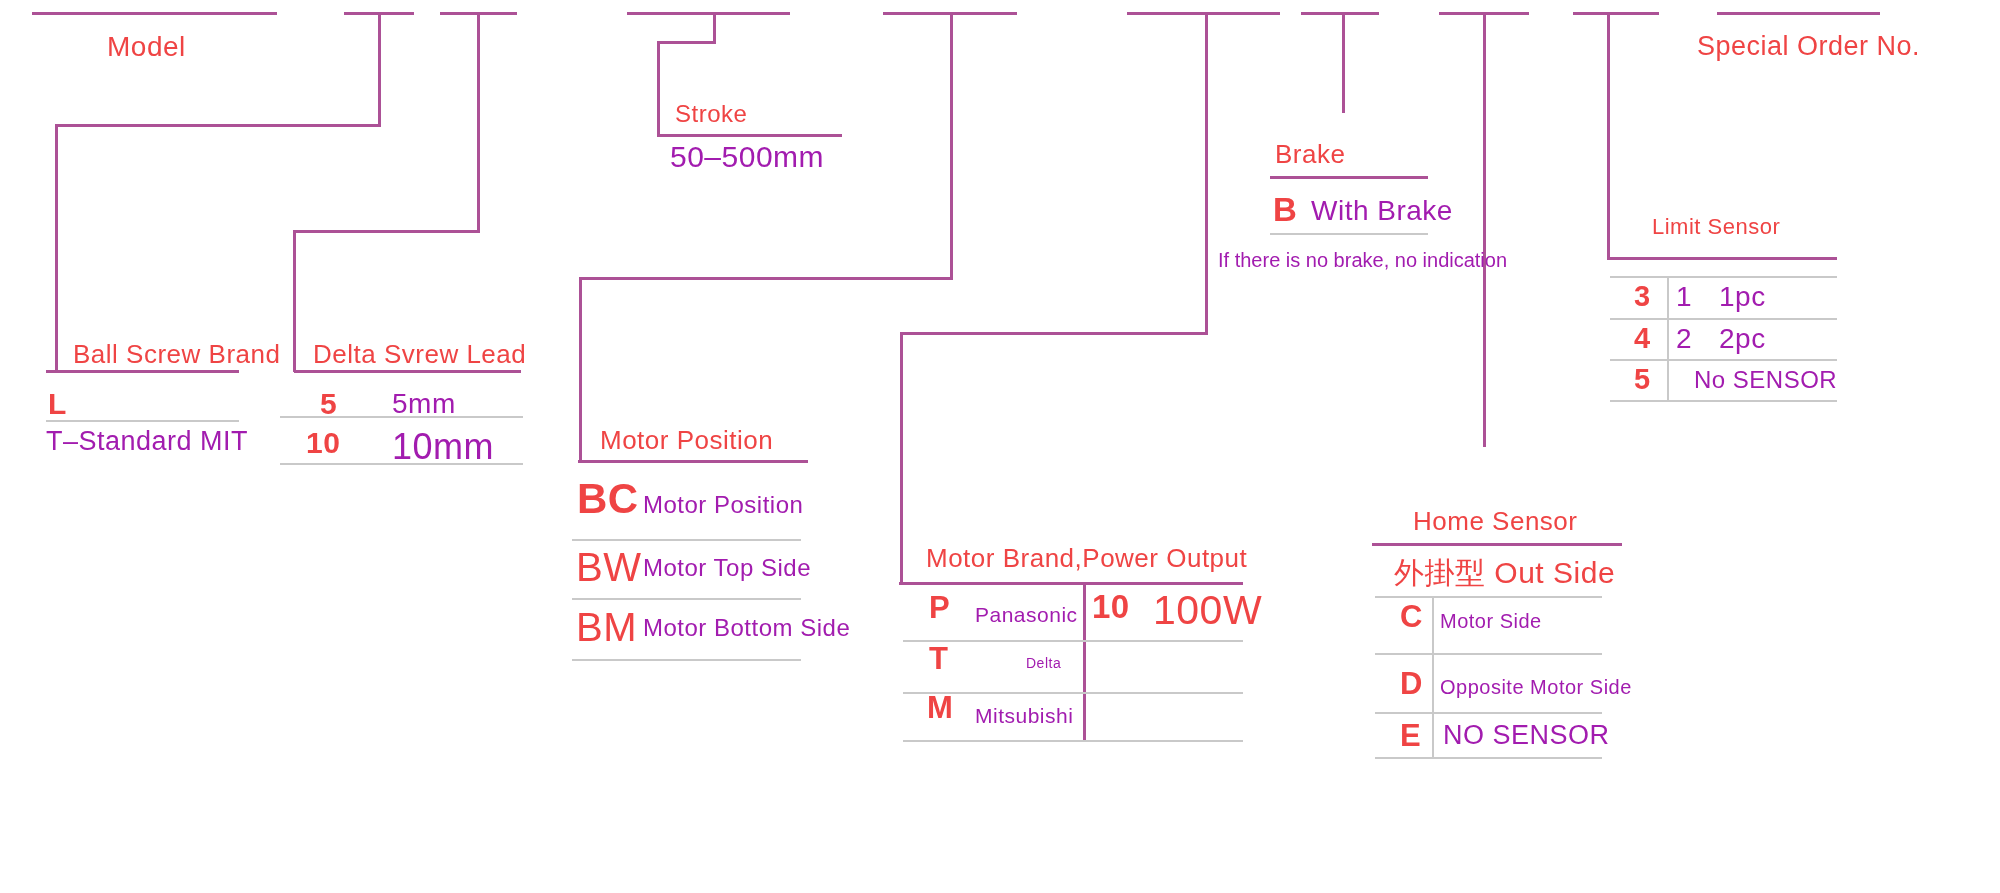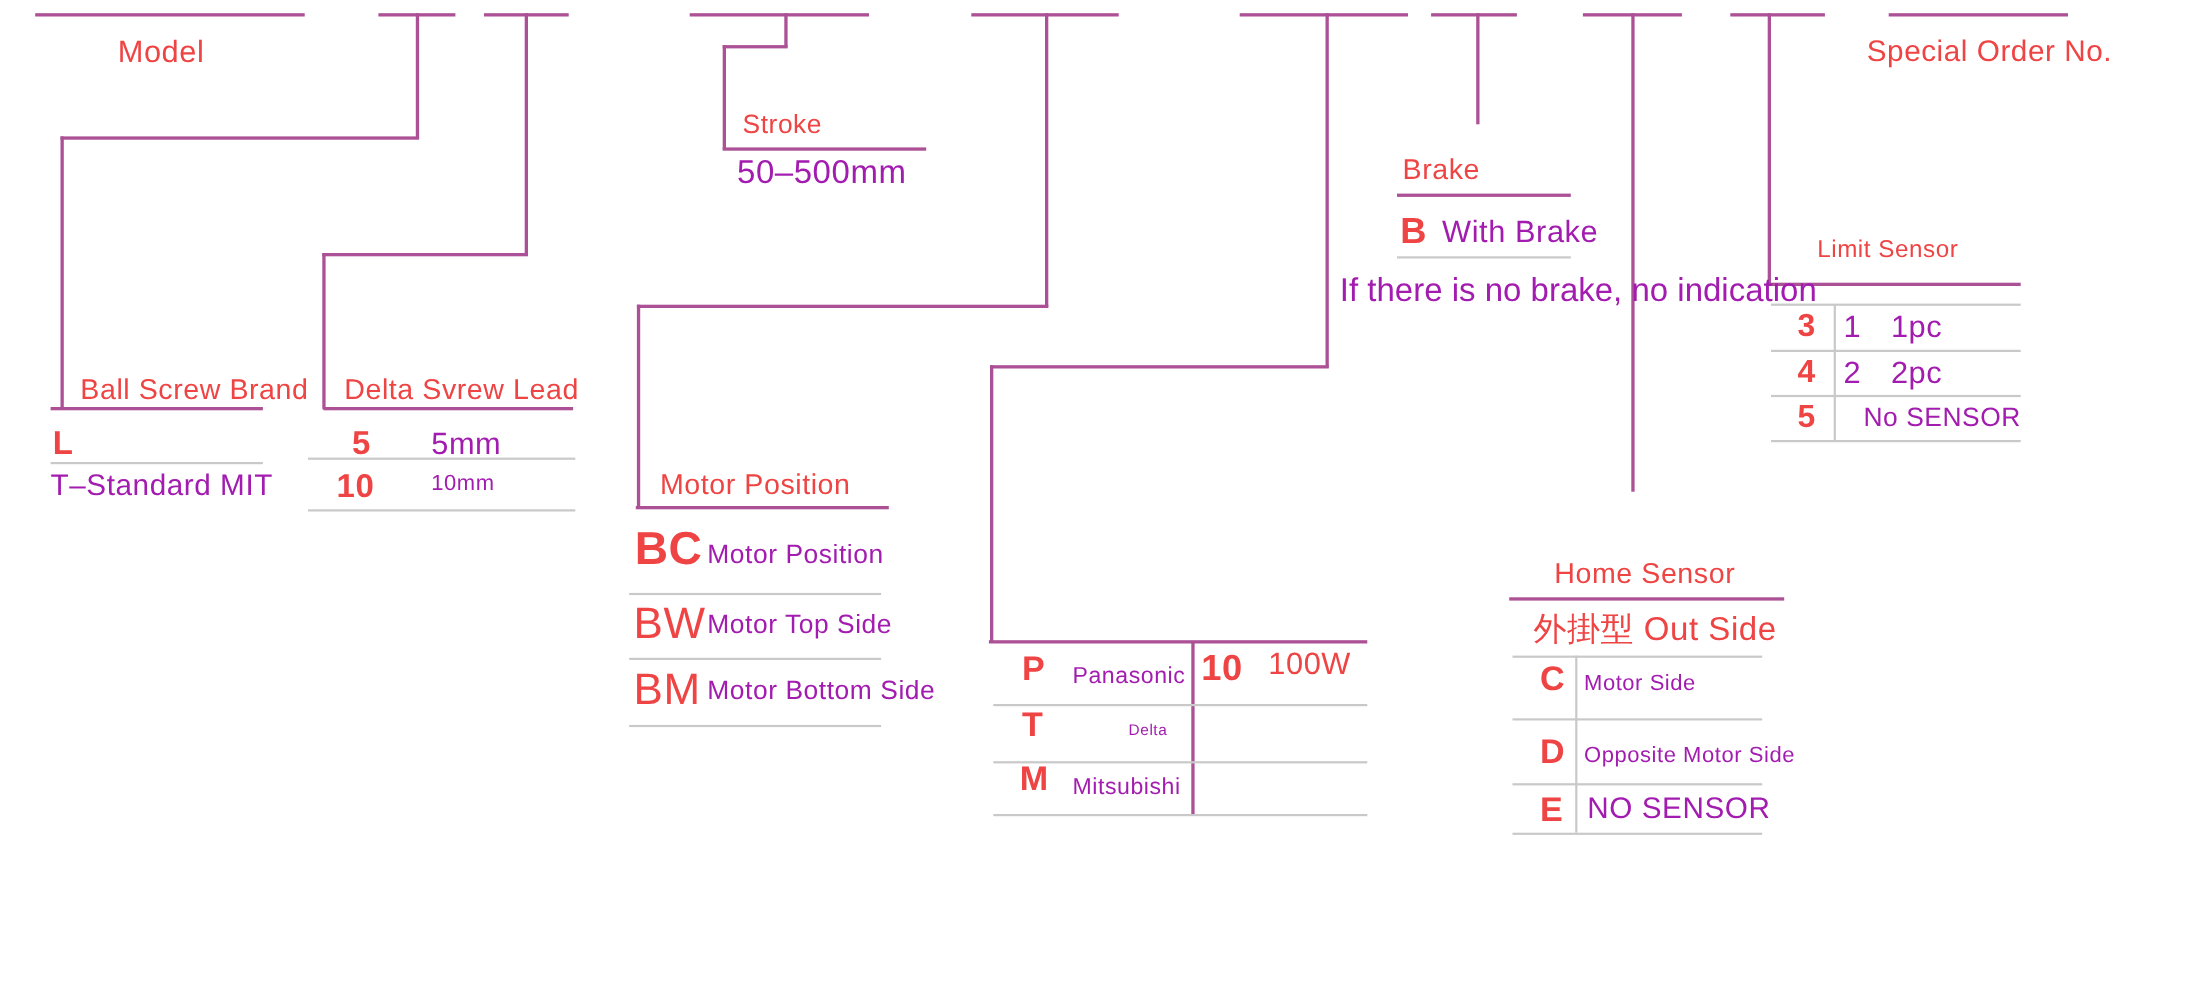--- a/index.html
+++ b/index.html
@@ -65,64 +65,65 @@
 
   <div class="ln" style="left:1607px;top:12px;width:3px;height:247px"></div>
   <div class="ln" style="left:1607px;top:257px;width:230px;height:3px"></div>
 
   <div class="t" style="left:107px;top:33px;font-size:28px">Model</div>
   <div class="t" style="left:1697px;top:33px;font-size:27px">Special Order No.</div>
   <div class="t" style="left:73px;top:341px;font-size:26px">Ball Screw Brand</div>
   <div class="t" style="left:313px;top:341px;font-size:26px">Delta Svrew Lead</div>
   <div class="t" style="left:675px;top:102px;font-size:24px">Stroke</div>
   <div class="t" style="left:600px;top:427px;font-size:26px">Motor Position</div>
+  <div class="t" style="left:926px;top:545px;font-size:26px">Motor Brand,Power Output</div>
   <div class="t" style="left:1275px;top:141px;font-size:26px">Brake</div>
   <div class="t" style="left:1413px;top:508px;font-size:26px">Home Sensor</div>
   <div class="t" style="left:1652px;top:216px;font-size:22px">Limit Sensor</div>
 
   <div class="t b" style="left:48px;top:389px;font-size:30px">L</div>
   <div class="gl" style="left:46px;top:420px;width:193px;height:2px"></div>
   <div class="t dk" style="left:46px;top:428px;font-size:27px">T–Standard MIT</div>
 
   <div class="t b" style="left:320px;top:389px;font-size:30px">5</div>
   <div class="t dk" style="left:392px;top:390px;font-size:28px">5mm</div>
   <div class="gl" style="left:280px;top:416px;width:243px;height:2px"></div>
   <div class="t b" style="left:306px;top:428px;font-size:30px">10</div>
-  <div class="t dk" style="left:392px;top:429px;font-size:20px">10mm</div>
+  <div class="t dk" style="left:392px;top:429px;font-size:36px">10mm</div>
   <div class="gl" style="left:280px;top:463px;width:243px;height:2px"></div>
 
   <div class="t dk" style="left:670px;top:142px;font-size:30px">50–500mm</div>
 
   <div class="t b" style="left:577px;top:478px;font-size:42px">BC</div>
   <div class="t dk" style="left:643px;top:493px;font-size:24px">Motor Position</div>
   <div class="gl" style="left:572px;top:539px;width:229px;height:2px"></div>
   <div class="t" style="left:576px;top:547px;font-size:40px">BW</div>
   <div class="t dk" style="left:643px;top:556px;font-size:24px">Motor Top Side</div>
   <div class="gl" style="left:572px;top:598px;width:229px;height:2px"></div>
   <div class="t" style="left:576px;top:607px;font-size:40px">BM</div>
   <div class="t dk" style="left:643px;top:616px;font-size:24px">Motor Bottom Side</div>
   <div class="gl" style="left:572px;top:659px;width:229px;height:2px"></div>
 
   <div class="ln" style="left:1083px;top:583px;width:3px;height:158px"></div>
   <div class="t b" style="left:929px;top:592px;font-size:31px">P</div>
   <div class="t dk" style="left:975px;top:604px;font-size:21px">Panasonic</div>
   <div class="t b" style="left:1092px;top:590px;font-size:33px">10</div>
-  <div class="t" style="left:1153px;top:590px;font-size:28px">100W</div>
+  <div class="t" style="left:1153px;top:590px;font-size:41px">100W</div>
   <div class="gl" style="left:903px;top:640px;width:340px;height:2px"></div>
   <div class="t b" style="left:929px;top:643px;font-size:31px">T</div>
   <div class="t dk" style="left:1026px;top:656px;font-size:14px">Delta</div>
   <div class="gl" style="left:903px;top:692px;width:340px;height:2px"></div>
   <div class="t b" style="left:927px;top:692px;font-size:31px">M</div>
   <div class="t dk" style="left:975px;top:705px;font-size:21px">Mitsubishi</div>
   <div class="gl" style="left:903px;top:740px;width:340px;height:2px"></div>
 
   <div class="t b" style="left:1273px;top:193px;font-size:33px">B</div>
   <div class="t dk" style="left:1311px;top:197px;font-size:28px">With Brake</div>
   <div class="gl" style="left:1270px;top:233px;width:158px;height:2px"></div>
-  <div class="t dk" style="left:1218px;top:250px;font-size:30px;letter-spacing:0">If there is no brake, no indication</div>
+  <div class="t dk" style="left:1218px;top:250px;font-size:20px;letter-spacing:0">If there is no brake, no indication</div>
 
   <div class="t" style="left:1394px;top:558px;font-size:30px">外掛型 Out Side</div>
   <div class="gl" style="left:1375px;top:596px;width:227px;height:2px"></div>
   <div class="gl" style="left:1432px;top:596px;width:2px;height:161px"></div>
   <div class="t b" style="left:1400px;top:601px;font-size:31px">C</div>
   <div class="t dk" style="left:1440px;top:611px;font-size:20px">Motor Side</div>
   <div class="gl" style="left:1375px;top:653px;width:227px;height:2px"></div>
   <div class="t b" style="left:1400px;top:668px;font-size:31px">D</div>
   <div class="t dk" style="left:1440px;top:677px;font-size:20px">Opposite Motor Side</div>
   <div class="gl" style="left:1375px;top:712px;width:227px;height:2px"></div>

